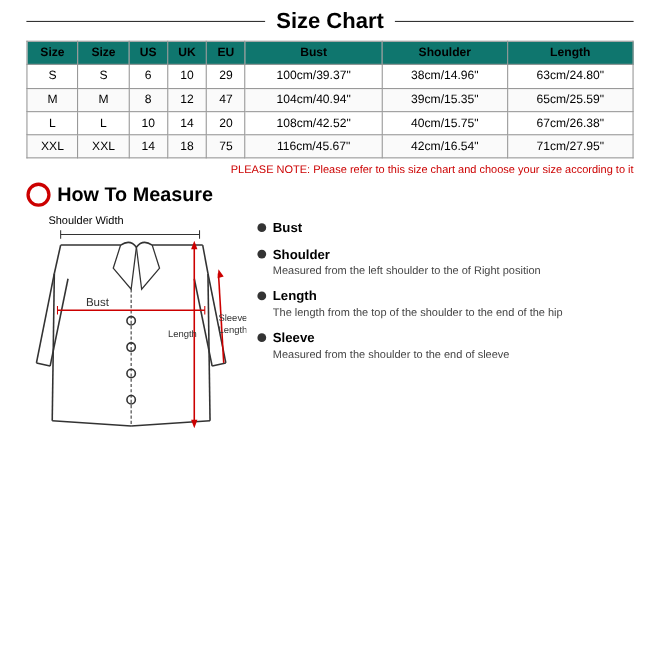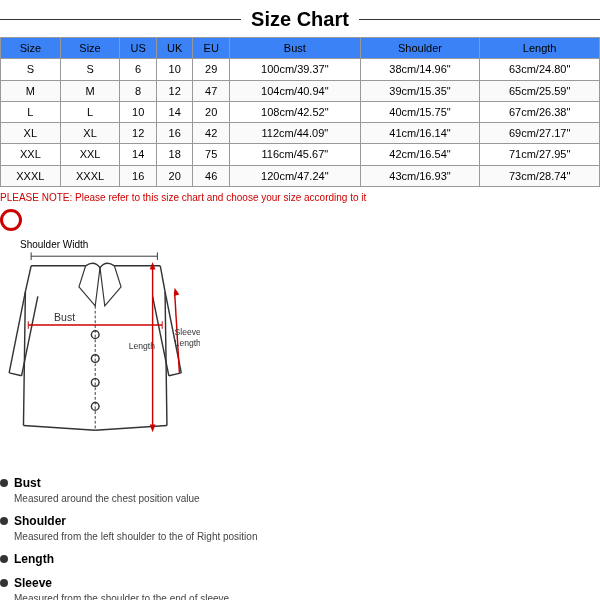--- a/index.html
+++ b/index.html
@@ -7,21 +7,21 @@
       width: 600px;
       height: 600px;
       font-family: Arial, sans-serif;
       background: #fff;
       overflow: hidden;
       font-size: 12px;
     }
     .container {
       width: 600px;
       height: 600px;
-      padding: 8px 0;
+      padding: 8px 24px;
     }
     
     .title-row {
       display: flex;
       align-items: center;
       justify-content: center;
       margin-bottom: 6px;
       gap: 10px;
     }
     .title-line {
@@ -41,32 +41,32 @@
       margin-bottom: 5px;
       font-size: 11px;
     }
     .size-table th, .size-table td {
       border: 1px solid #999;
       text-align: center;
       padding: 3px 2px;
       line-height: 1.3;
     }
     .size-table th {
-      background: #3b82f6;
-      font-weight: normal;
+      background: #0f766e;
+      font-weight: bold;
     }
     .size-table tr:nth-child(even) td {
       background: #fafafa;
     }
     
     .note {
       color: #c00;
       font-size: 10px;
       margin-bottom: 6px;
-      text-align: left;
+      text-align: right;
     }
     
     .how-title-row {
       display: flex;
       align-items: center;
       margin-bottom: 8px;
     }
     .circle-icon {
       width: 22px;
       height: 22px;
@@ -77,21 +77,20 @@
       flex-shrink: 0;
     }
     .how-title-text {
       font-size: 18px;
       font-weight: bold;
     }
     
     .measure-section {
       display: flex;
       gap: 10px;
-      flex-direction: column;
     }
     
     .jacket-diagram {
       width: 200px;
       flex-shrink: 0;
       position: relative;
     }
     .jacket-diagram svg {
       width: 200px;
       height: 220px;
@@ -184,56 +183,37 @@
           <td>L</td>
           <td>L</td>
           <td>10</td>
           <td>14</td>
           <td>20</td>
           <td>108cm/42.52"</td>
           <td>40cm/15.75"</td>
           <td>67cm/26.38"</td>
         </tr>
         <tr>
-          <td>XL</td>
-          <td>XL</td>
-          <td>12</td>
-          <td>16</td>
-          <td>42</td>
-          <td>112cm/44.09"</td>
-          <td>41cm/16.14"</td>
-          <td>69cm/27.17"</td>
-        </tr>
-        <tr>
           <td>XXL</td>
           <td>XXL</td>
           <td>14</td>
           <td>18</td>
           <td>75</td>
           <td>116cm/45.67"</td>
           <td>42cm/16.54"</td>
           <td>71cm/27.95"</td>
         </tr>
-        <tr>
-          <td>XXXL</td>
-          <td>XXXL</td>
-          <td>16</td>
-          <td>20</td>
-          <td>46</td>
-          <td>120cm/47.24"</td>
-          <td>43cm/16.93"</td>
-          <td>73cm/28.74"</td>
-        </tr>
       </tbody>
   </table>
 
   <div class="note">PLEASE NOTE: Please refer to this size chart and choose your size according to it</div>
 
   <div class="how-title-row">
     <div class="circle-icon"></div>
+    <span class="how-title-text">How To Measure</span>
   </div>
 
   <div class="measure-section">
 
     <div class="jacket-diagram">
       <span class="shoulder-label">Shoulder Width</span>
       <svg viewBox="0 0 200 230">
 
         <line x1="28" y1="18" x2="160" y2="18" stroke="#333" stroke-width="1"></line>
         <line x1="28" y1="14" x2="28" y2="22" stroke="#333" stroke-width="1"></line>
@@ -290,34 +270,34 @@
         <text x="130" y="115" font-size="9" fill="#333">Length</text>
       </svg>
     </div>
 
     <div class="measure-descriptions">
 
     <div class="measure-item">
           <div class="bullet"></div>
           <div class="measure-item-content">
             <div class="measure-item-title">Bust</div>
-            <div class="measure-item-desc">Measured around the chest position value</div>
           </div>
         </div>
         <div class="measure-item">
           <div class="bullet"></div>
           <div class="measure-item-content">
             <div class="measure-item-title">Shoulder</div>
             <div class="measure-item-desc">Measured from the left shoulder to the of Right position</div>
           </div>
         </div>
         <div class="measure-item">
           <div class="bullet"></div>
           <div class="measure-item-content">
             <div class="measure-item-title">Length</div>
+            <div class="measure-item-desc">The length from the top of the shoulder to the end of the hip</div>
           </div>
         </div>
         <div class="measure-item">
           <div class="bullet"></div>
           <div class="measure-item-content">
             <div class="measure-item-title">Sleeve</div>
             <div class="measure-item-desc">Measured from the shoulder to the end of sleeve</div>
           </div>
         </div>
       </div>

